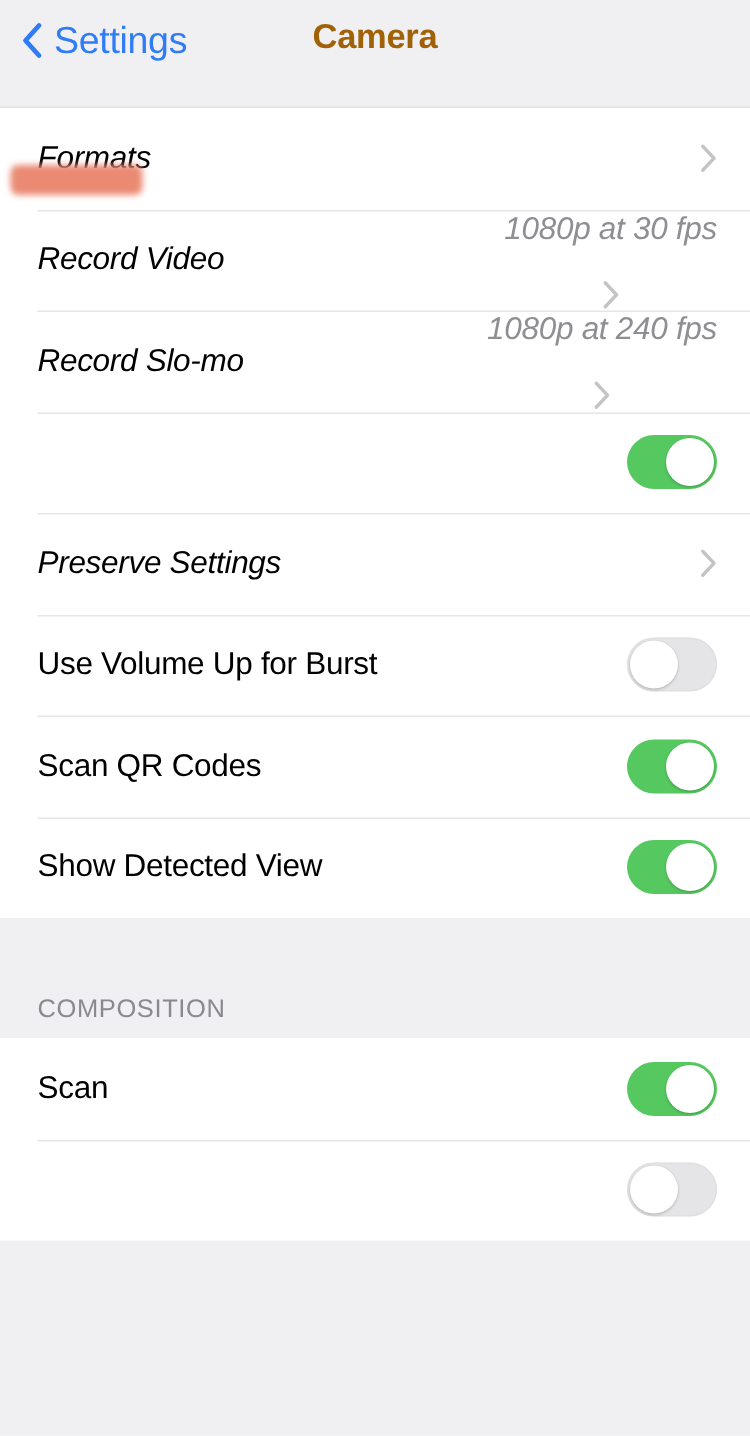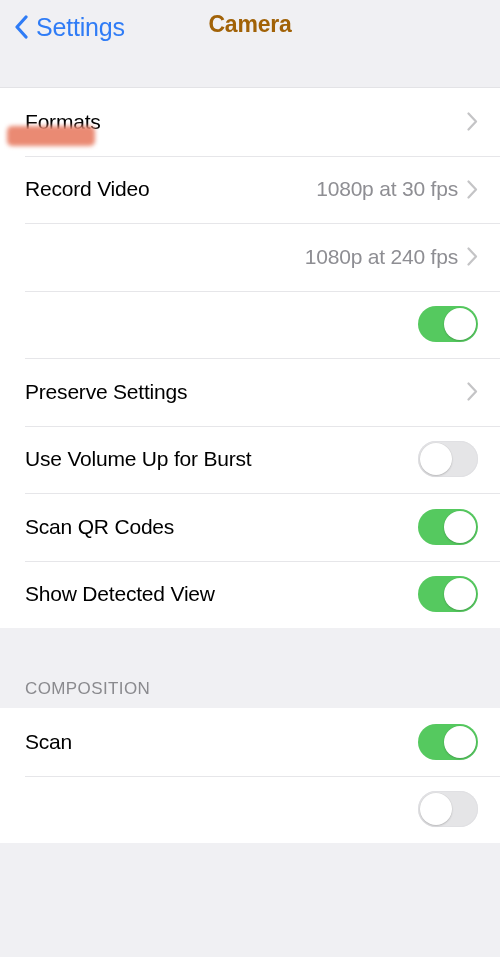--- a/index.html
+++ b/index.html
@@ -8,21 +8,21 @@
     background:#F0F0F3;
     font-family:"Liberation Sans", sans-serif;
     -webkit-font-smoothing:antialiased;
     overflow:hidden;
   }
   .screen { position:relative; width:500px; height:957px; background:#F0F0F3; }
 
   
   .navbar {
     position:relative;
-    height:88px;
+    height:72px;
     background:#F0F0F3;
     border-bottom:1px solid #E3E3E6;
   }
   .back-btn {
     position:absolute; left:10px; top:6px;
     display:flex; align-items:center; gap:7px;
     height:42px; padding:0 4px;
     cursor:pointer;
   }
   .back-chevron { display:block; width:15px; height:24px; }
@@ -49,32 +49,32 @@
   }
 
   .row {
     position:relative;
     height:67.5px;
     display:flex; align-items:center;
     padding-left:25px; padding-right:22px;
     background:#FFFFFF;
     cursor:default;
   }
-  .row.tappable { cursor:pointer; }
+  .row.tappable { cursor:pointer;font-style:italic; }
   .row + .row::before {
     content:""; position:absolute; left:25px; right:0; top:0;
     height:1px; background:#E6E6E9;
   }
   .row-label {
     font-size:21px; color:#000; letter-spacing:-0.2px;
     white-space:nowrap;
   }
   .row-right {
     margin-left:auto;
-    display:flex; align-items:center; gap:9px;
+    display:flex; align-items:center; gap:22px;flex-direction:column;
   }
   .row-value {
     font-size:21px; color:#8E8E93; letter-spacing:-0.2px;
     white-space:nowrap;
   }
   .chevron { display:block; width:11px; height:19px; flex:none; }
 
   
   .toggle {
     position:relative; width:60px; height:36px;
@@ -136,20 +136,21 @@
           <span class="row-right">
             <span class="row-value">1080p at 30 fps</span>
             <span>
               <svg class="chevron" viewBox="0 0 11 19" aria-hidden="true">
                 <polyline points="1.5,1.5 9,9.5 1.5,17.5" fill="none" stroke="#C4C4C6" stroke-width="2.2" stroke-linecap="round" stroke-linejoin="round"></polyline>
               </svg>
             </span>
           </span>
         </div>
         <div class="row tappable">
+          <span class="row-label">Record Slo-mo</span>
           <span class="row-right">
             <span class="row-value">1080p at 240 fps</span>
             <span>
               <svg class="chevron" viewBox="0 0 11 19" aria-hidden="true">
                 <polyline points="1.5,1.5 9,9.5 1.5,17.5" fill="none" stroke="#C4C4C6" stroke-width="2.2" stroke-linecap="round" stroke-linejoin="round"></polyline>
               </svg>
             </span>
           </span>
         </div>
         <div class="row">

